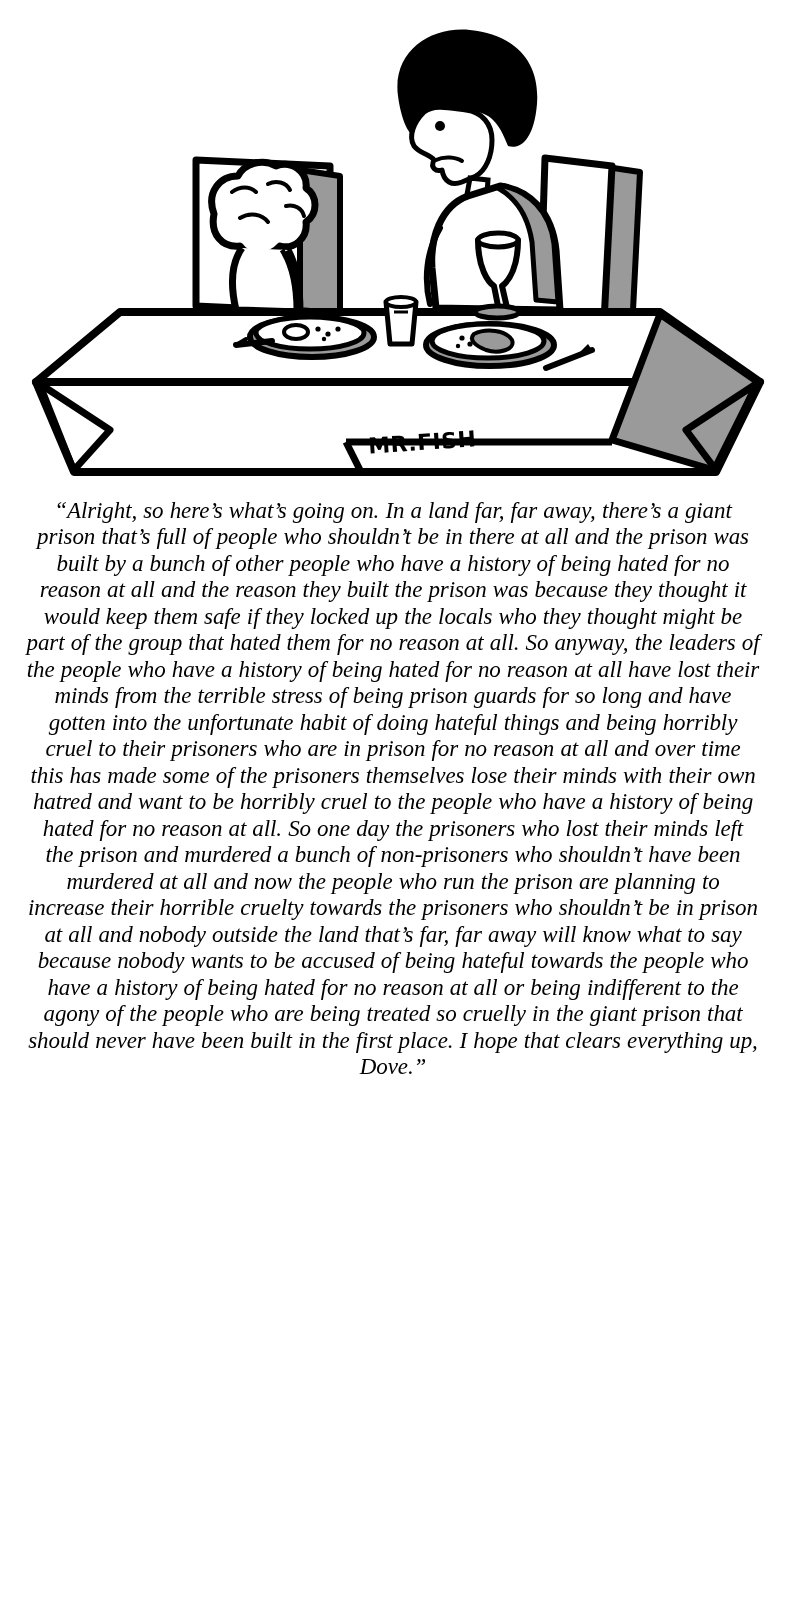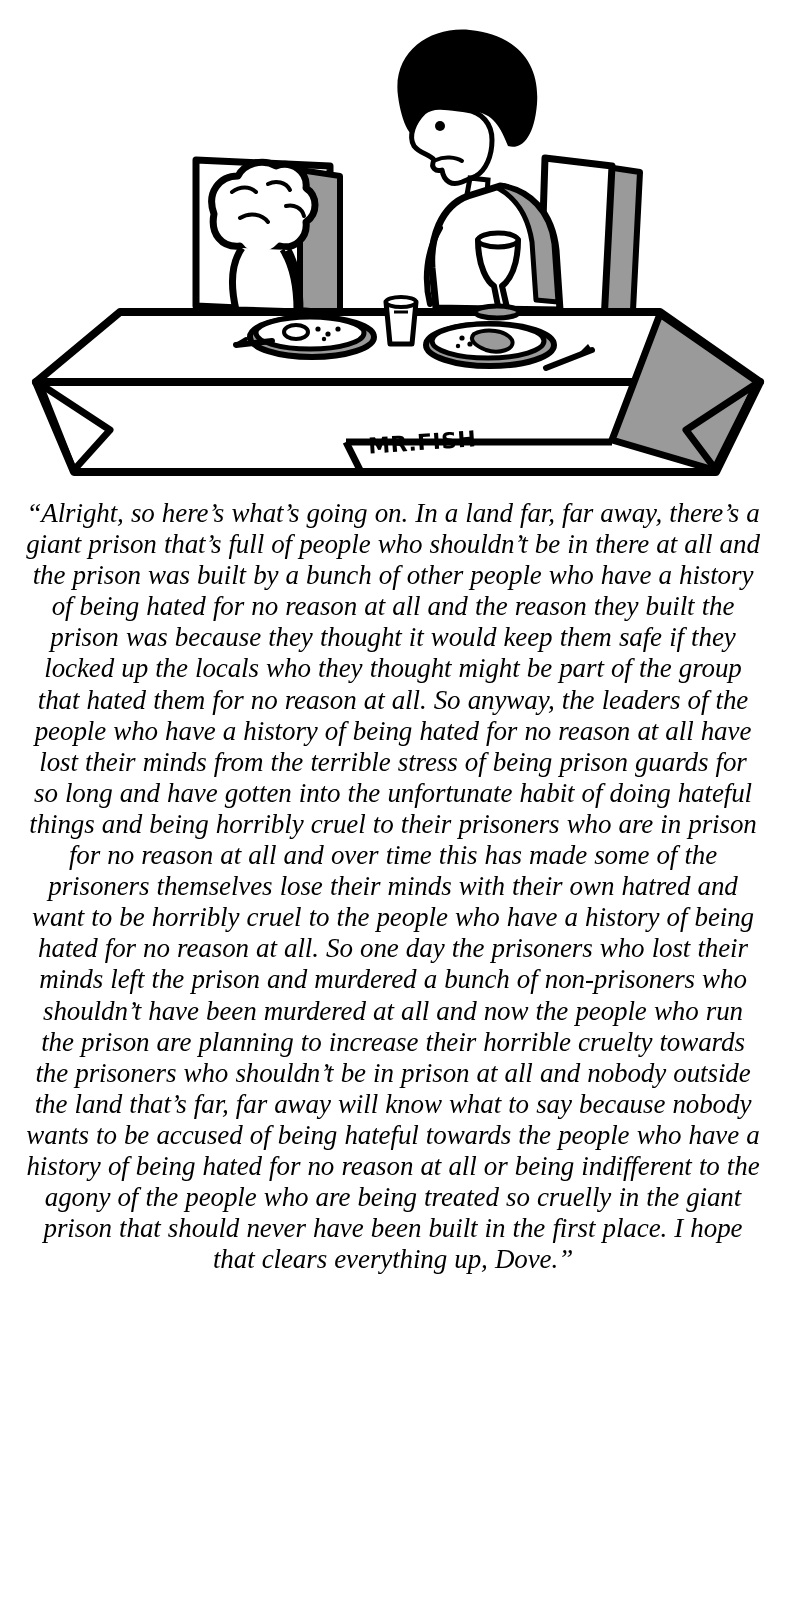--- a/index.html
+++ b/index.html
@@ -42,21 +42,21 @@
     transform: rotate(-4deg);
     user-select: none;
   }
   .caption {
     box-sizing: border-box;
     width: 786px;
     padding: 6px 26px 10px 26px;
     text-align: center;
     font-family: "Liberation Serif", serif;
     font-style: italic;
-    font-size: 27px;
+    font-size: 23px;
     line-height: 1.152;
     color: #000000;
     letter-spacing: -0.1px;
     word-spacing: 0.5px;
   }
 </style>
 </head>
 <body>
 
 <div class="cartoon">

